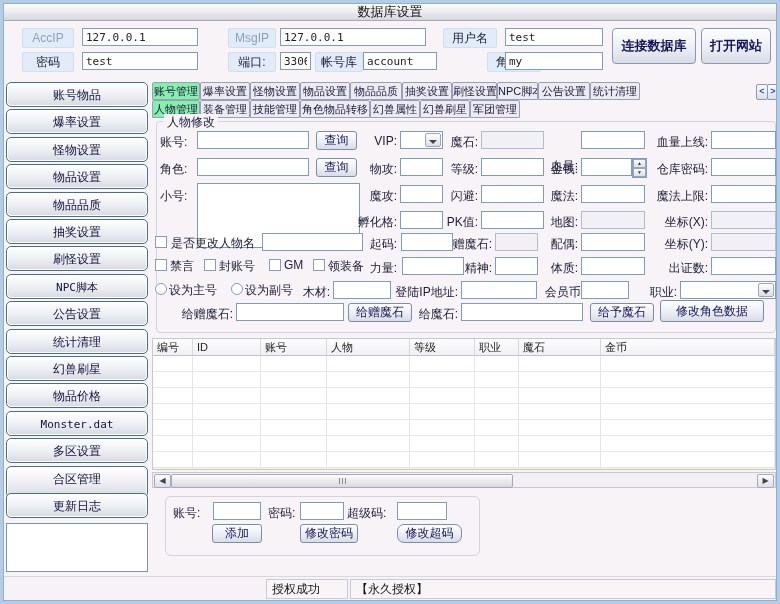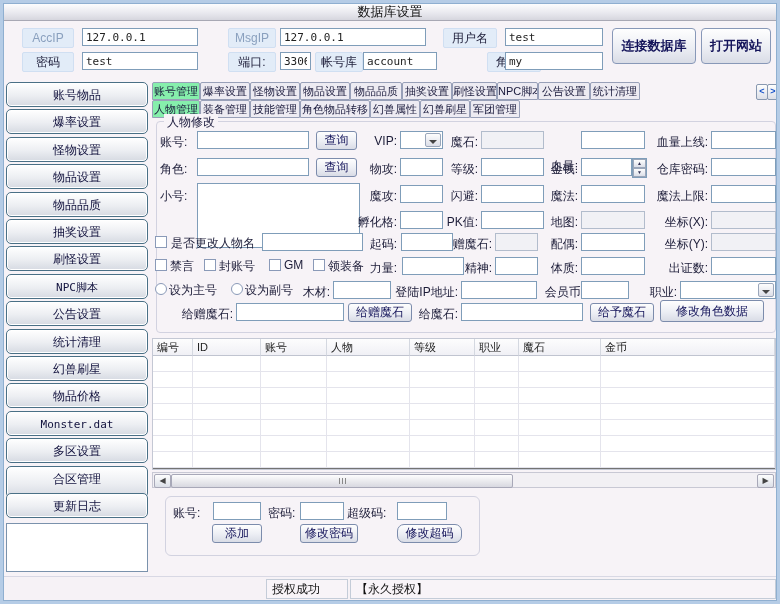--- a/index.html
+++ b/index.html
@@ -35,21 +35,21 @@
   .radio{position:absolute;width:12px;height:12px;border:1px solid #8a9ab8;background:#fff;border-radius:50%;box-sizing:border-box;cursor:pointer;}
   .combo{position:absolute;height:18px;border:1px solid #7f9db9;background:#fff;box-sizing:border-box;}
   .combo .arrowbtn{position:absolute;right:1px;top:1px;bottom:1px;width:14px;
     background:linear-gradient(#fdfdfd,#dcdfe8);border:1px solid #9aa6ba;border-radius:2px;cursor:pointer;}
   .combo .arrowbtn:after{content:"";position:absolute;left:3px;top:6px;border:4px solid transparent;border-top-color:#444;}
   .spinbox{position:absolute;top:1px;bottom:1px;width:13px;border-left:1px solid #9aa6ba;}
   .spinbox .up,.spinbox .dn{position:absolute;left:0;right:0;height:50%;background:linear-gradient(#fdfdfd,#dcdfe8);
     border:1px solid #9aa6ba;box-sizing:border-box;cursor:pointer;font-size:5px;color:#335;text-align:center;line-height:7px;}
   .spinbox .dn{bottom:0;}
   textarea.field{resize:none;}
-  .table{position:absolute;left:152px;top:338px;width:624px;height:132px;border:1px solid #c4c8d4;background:#737373;box-sizing:border-box;overflow:hidden;}
+  .table{position:absolute;left:152px;top:338px;width:624px;height:132px;border:1px solid #c4c8d4;background:#fef9c3;box-sizing:border-box;overflow:hidden;}
   .th{position:absolute;top:0;height:17px;background:linear-gradient(#fdfdfd,#f0f0f5);
     border-right:1px solid #d4d8e0;border-bottom:1px solid #c0c4d0;font-size:11px;color:#222;
     line-height:16px;padding-left:4px;box-sizing:border-box;cursor:pointer;white-space:nowrap;overflow:hidden;}
   .td{position:absolute;border-right:1px solid #e4e4ec;border-bottom:1px solid #e4e4ec;box-sizing:border-box;background:#fff;}
   .hscroll{position:absolute;left:152px;top:472px;width:624px;height:16px;background:#f2f0f4;border:1px solid #c8c8d4;box-sizing:border-box;}
   .sbarrow{position:absolute;top:1px;width:15px;height:12px;background:linear-gradient(#fdfdfd,#dcdfe8);
     border:1px solid #a8a8b8;border-radius:2px;font-size:8px;color:#444;text-align:center;line-height:12px;cursor:pointer;}
   .sbthumb{position:absolute;left:18px;top:1px;width:340px;height:12px;background:linear-gradient(#fdfdfd,#d8d8e0);
     border:1px solid #a8a8b8;border-radius:2px;cursor:grab;}
   .sbthumb .grip{position:absolute;left:50%;top:3px;width:1px;height:6px;background:#888;box-shadow:-3px 0 0 #888,3px 0 0 #888;}

